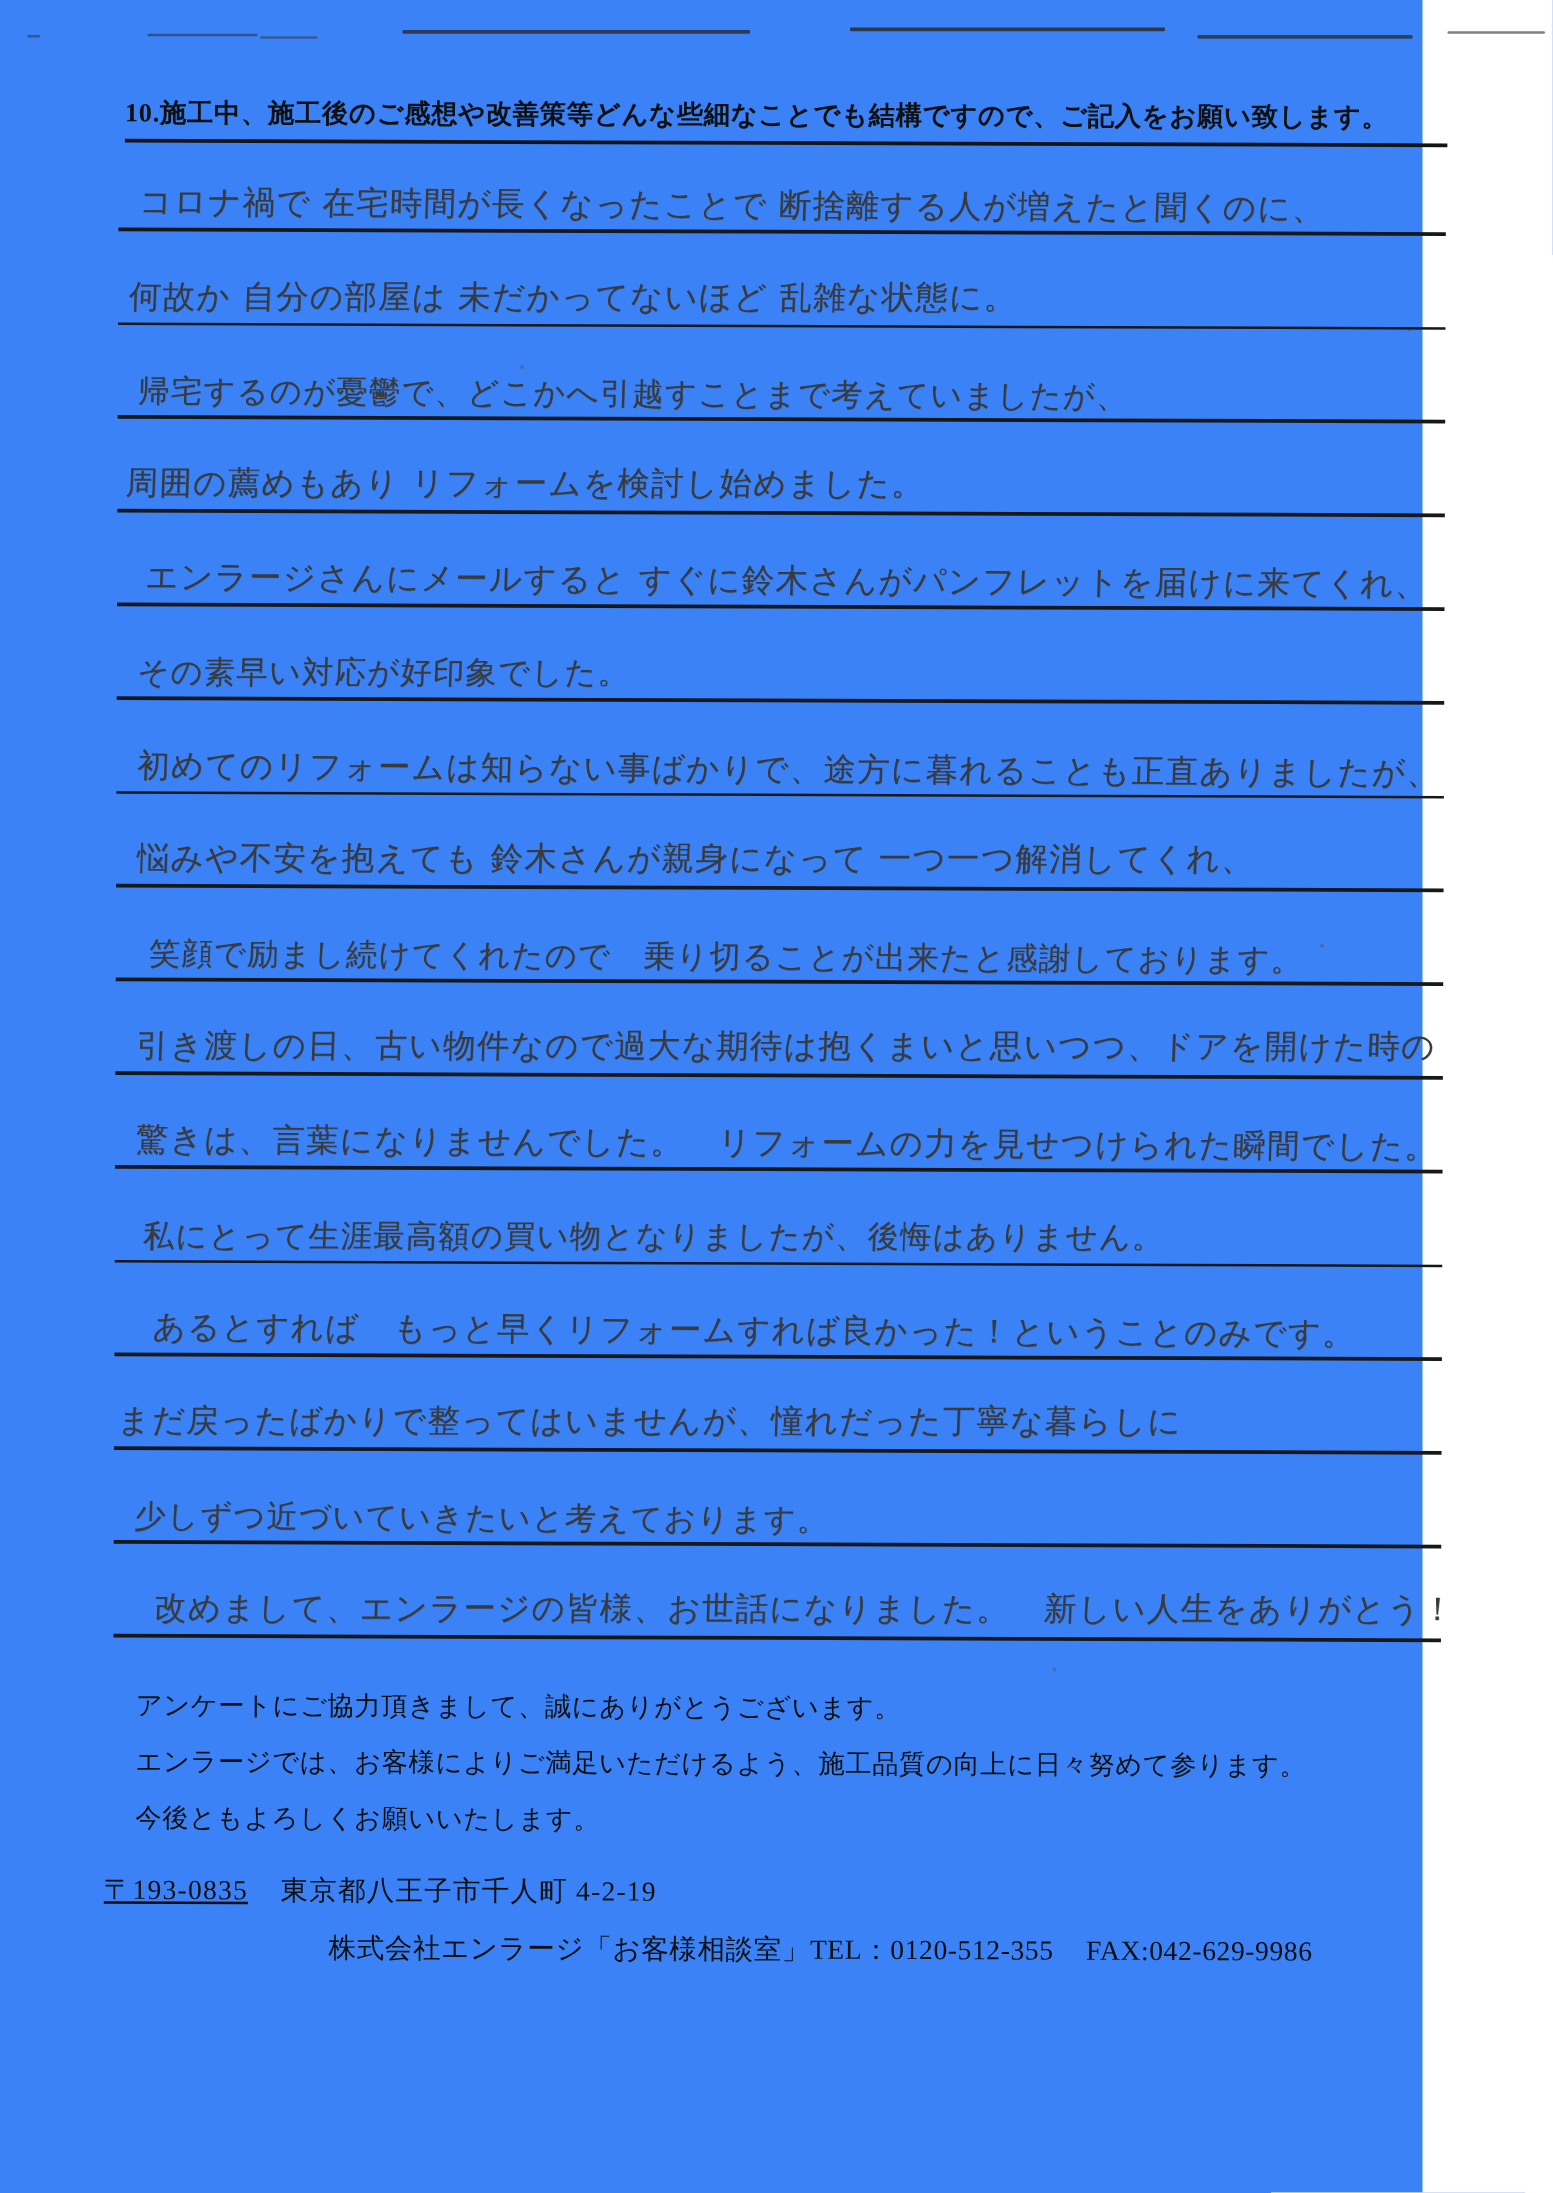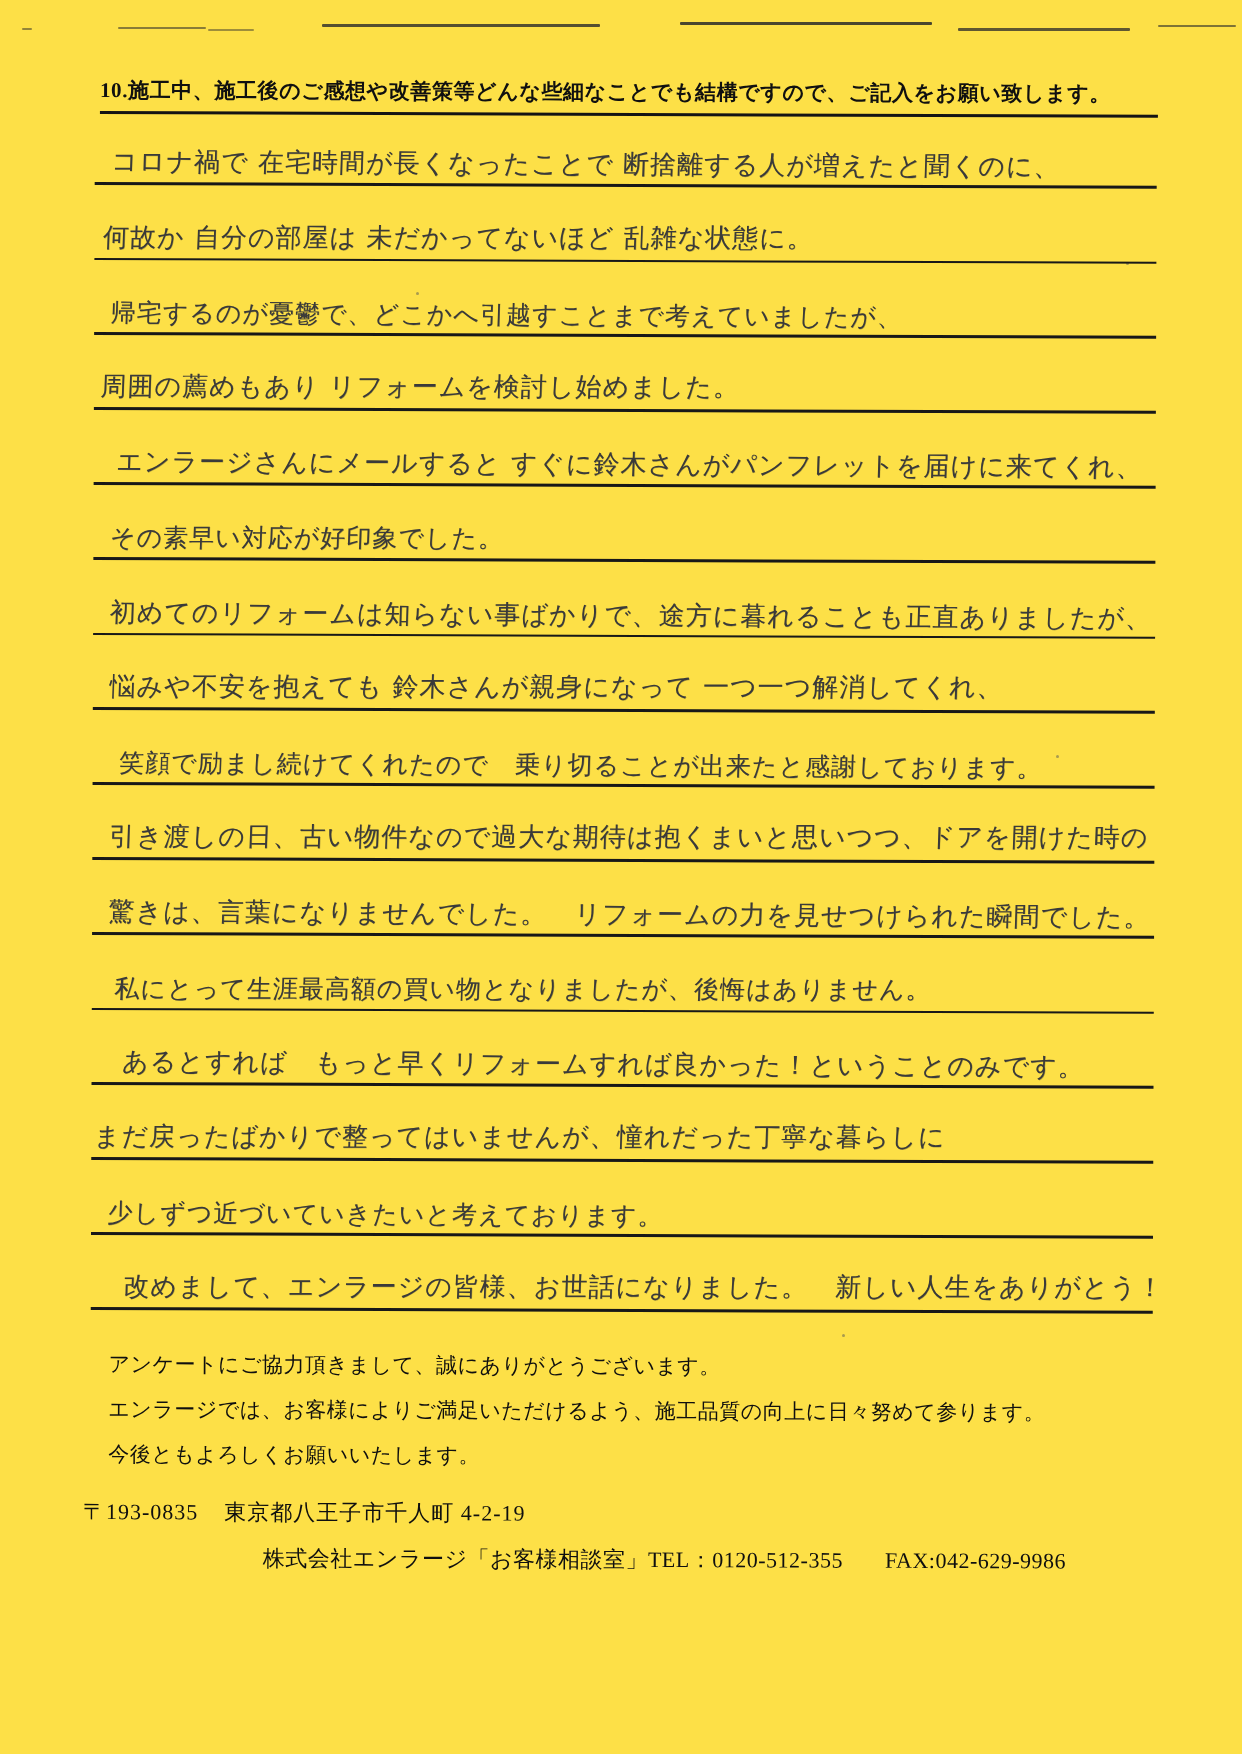--- a/index.html
+++ b/index.html
@@ -6,23 +6,23 @@
     margin: 0;
     padding: 0;
     width: 1242px;
     height: 1754px;
     background: #ffffff;
     overflow: hidden;
     font-family: "Liberation Serif", serif;
   }
   .page {
     position: relative;
-    width: 1242px;
+    width: 1138px;
     height: 1754px;
-    background: #fde047;
+    background: #3b82f6;
   }
   
   .noise {
     position: absolute;
     background: #2a2a2a;
     border-radius: 1px;
   }
   .n1 { left: 118px; top: 27px; width: 88px;  height: 2px; opacity: .55; }
   .n2 { left: 322px; top: 24px; width: 278px; height: 3px; opacity: .8; }
   .n3 { left: 680px; top: 22px; width: 252px; height: 3px; opacity: .85; }
@@ -113,32 +113,32 @@
   
   .footer-address {
     position: absolute;
     left: 88px;
     top: 1497px;
     font-size: 22px;
     color: #0f0f0f;
     letter-spacing: 1px;
     white-space: nowrap;
   }
-  .footer-address .postal { margin-right: 26px; }
+  .footer-address .postal { margin-right: 26px; text-decoration: underline; }
   .footer-contact {
     position: absolute;
     left: 268px;
     top: 1543px;
     font-size: 22px;
     color: #0f0f0f;
     letter-spacing: 0.5px;
     white-space: nowrap;
   }
   .footer-contact .tel { }
-  .footer-contact .fax { margin-left: 42px; }
+  .footer-contact .fax { margin-left: 26px; }
 </style>
 </head>
 <body>
 
 <div class="page">
 
   <div class="noise n1"></div>
   <div class="noise n2"></div>
   <div class="noise n3"></div>
   <div class="noise n4"></div>

